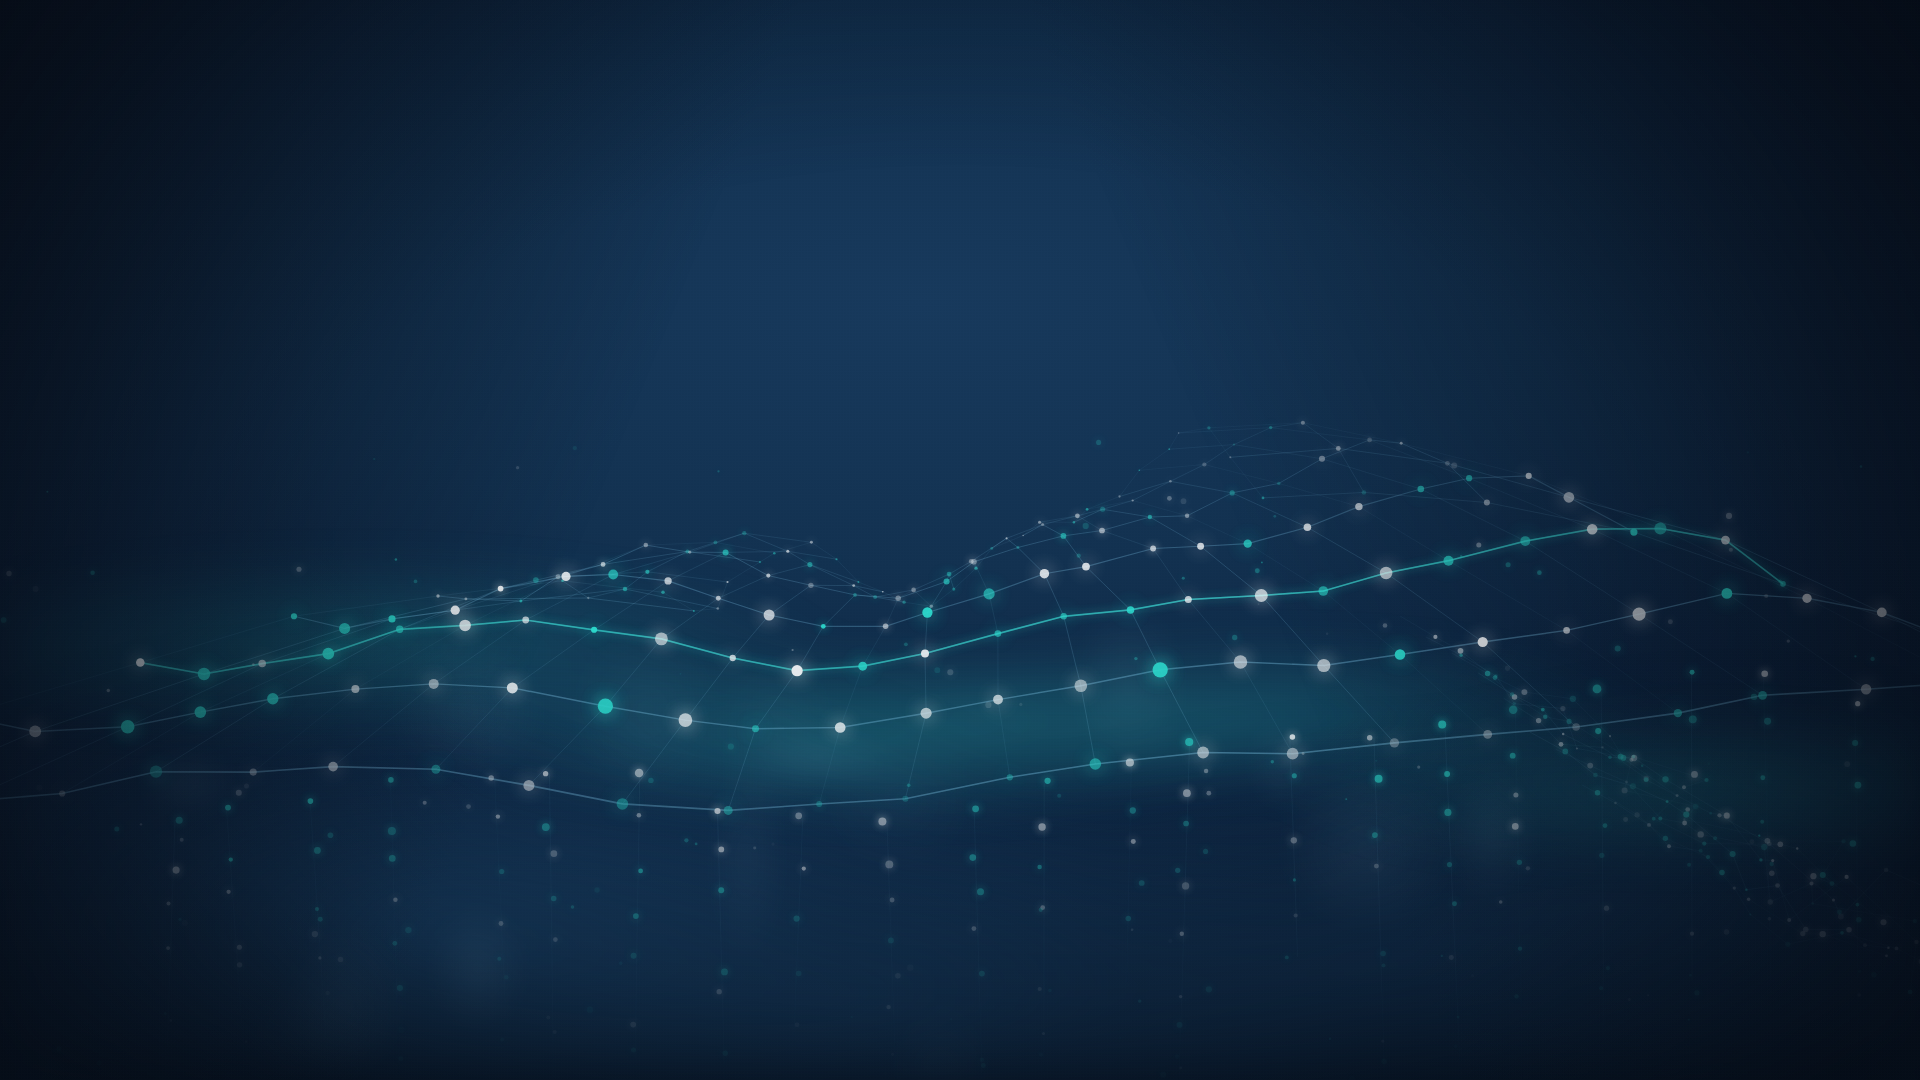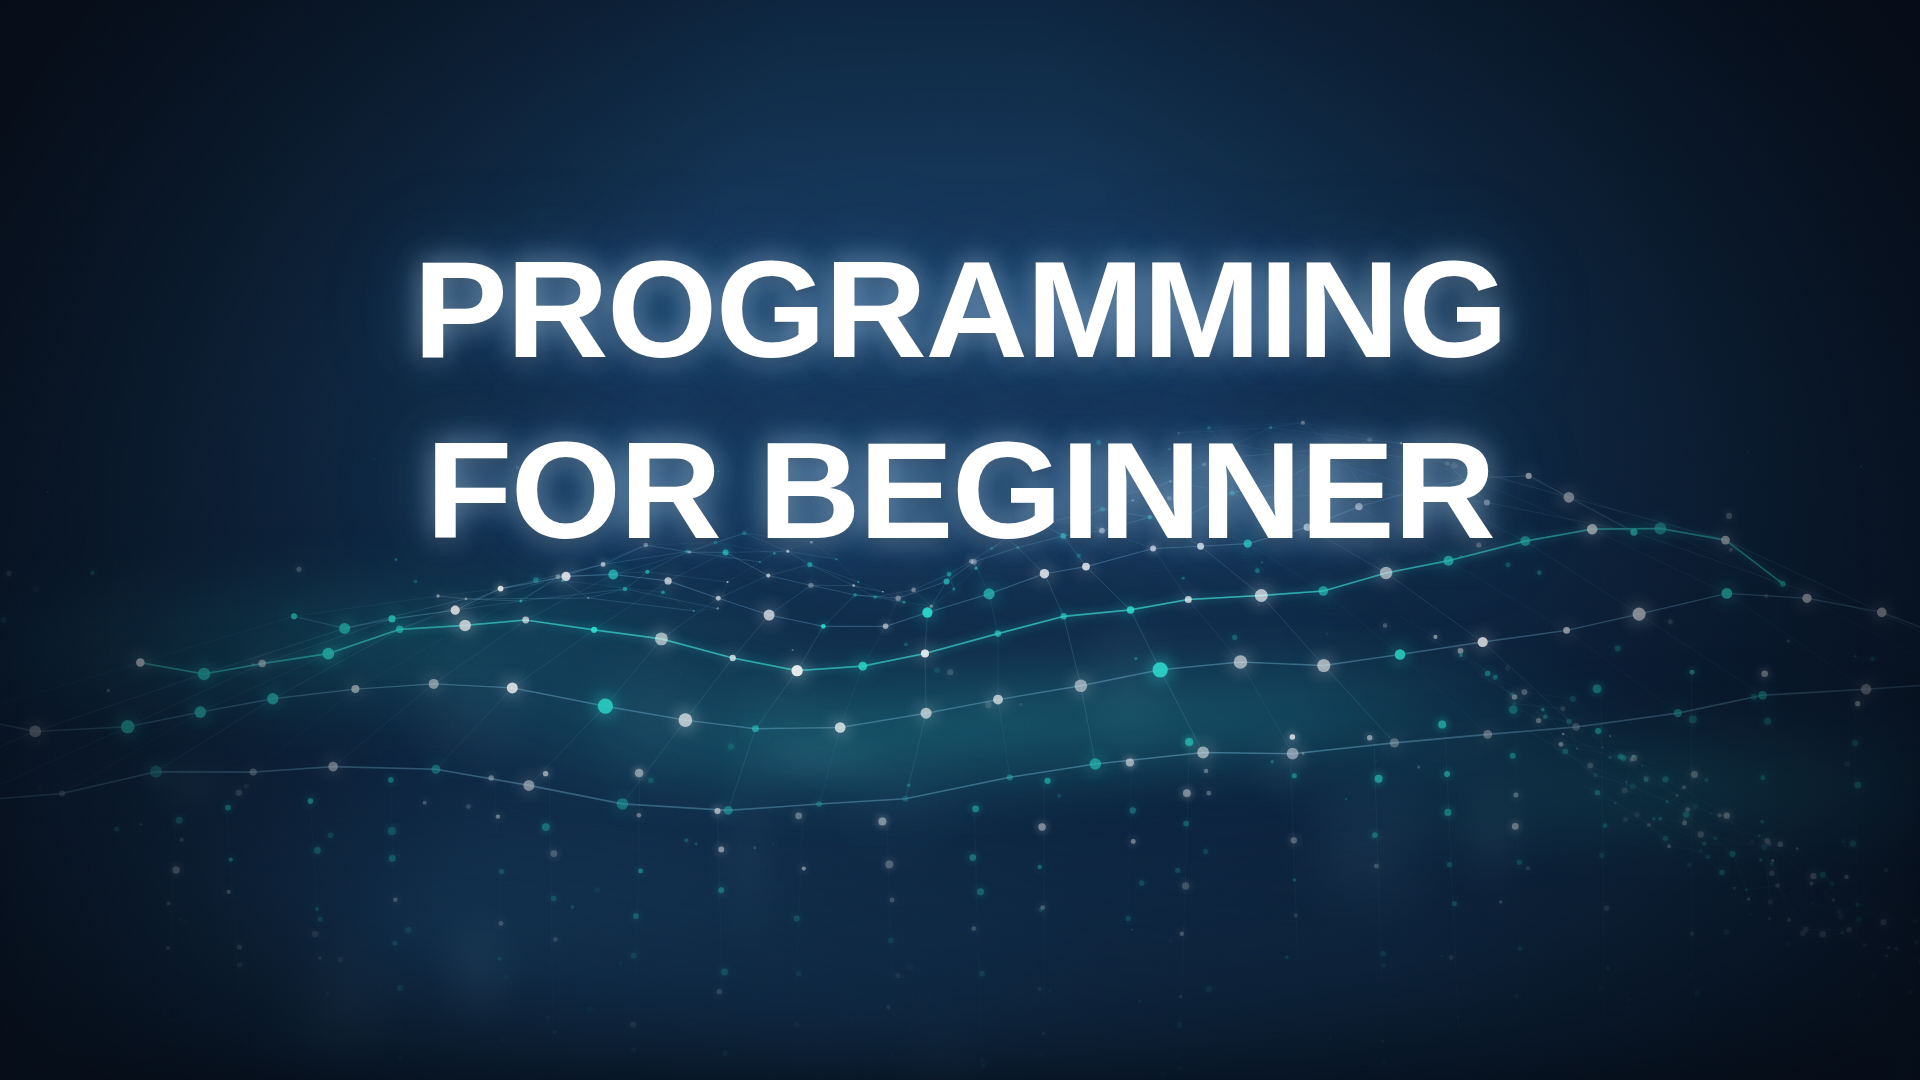--- a/index.html
+++ b/index.html
@@ -766,18 +766,14 @@
         <circle cx="990.8" cy="597.9" r="1.37" fill="#ffffff" opacity="0.07" filter="url(#softGlow)"></circle>
         <circle cx="950.3" cy="672.3" r="3.01" fill="#ffffff" opacity="0.19" filter="url(#softGlow)"></circle>
         <circle cx="1303.1" cy="753.6" r="1.43" fill="#ffffff" opacity="0.32" filter="url(#softGlow)"></circle>
       </g>
   </svg>
 
   <div class="bg-layer" id="bg-vignette"></div>
   <div class="bg-layer" id="bg-corner-dark"></div>
   <div class="bg-layer" id="bg-noise"></div>
 
-  <div id="title-block">
-    <span class="title-line" id="title-line-1">PROGRAMMING</span>
-    <span class="title-line" id="title-line-2">FOR BEGINNER</span>
-  </div>
 
 </div>
 
 </body></html>

